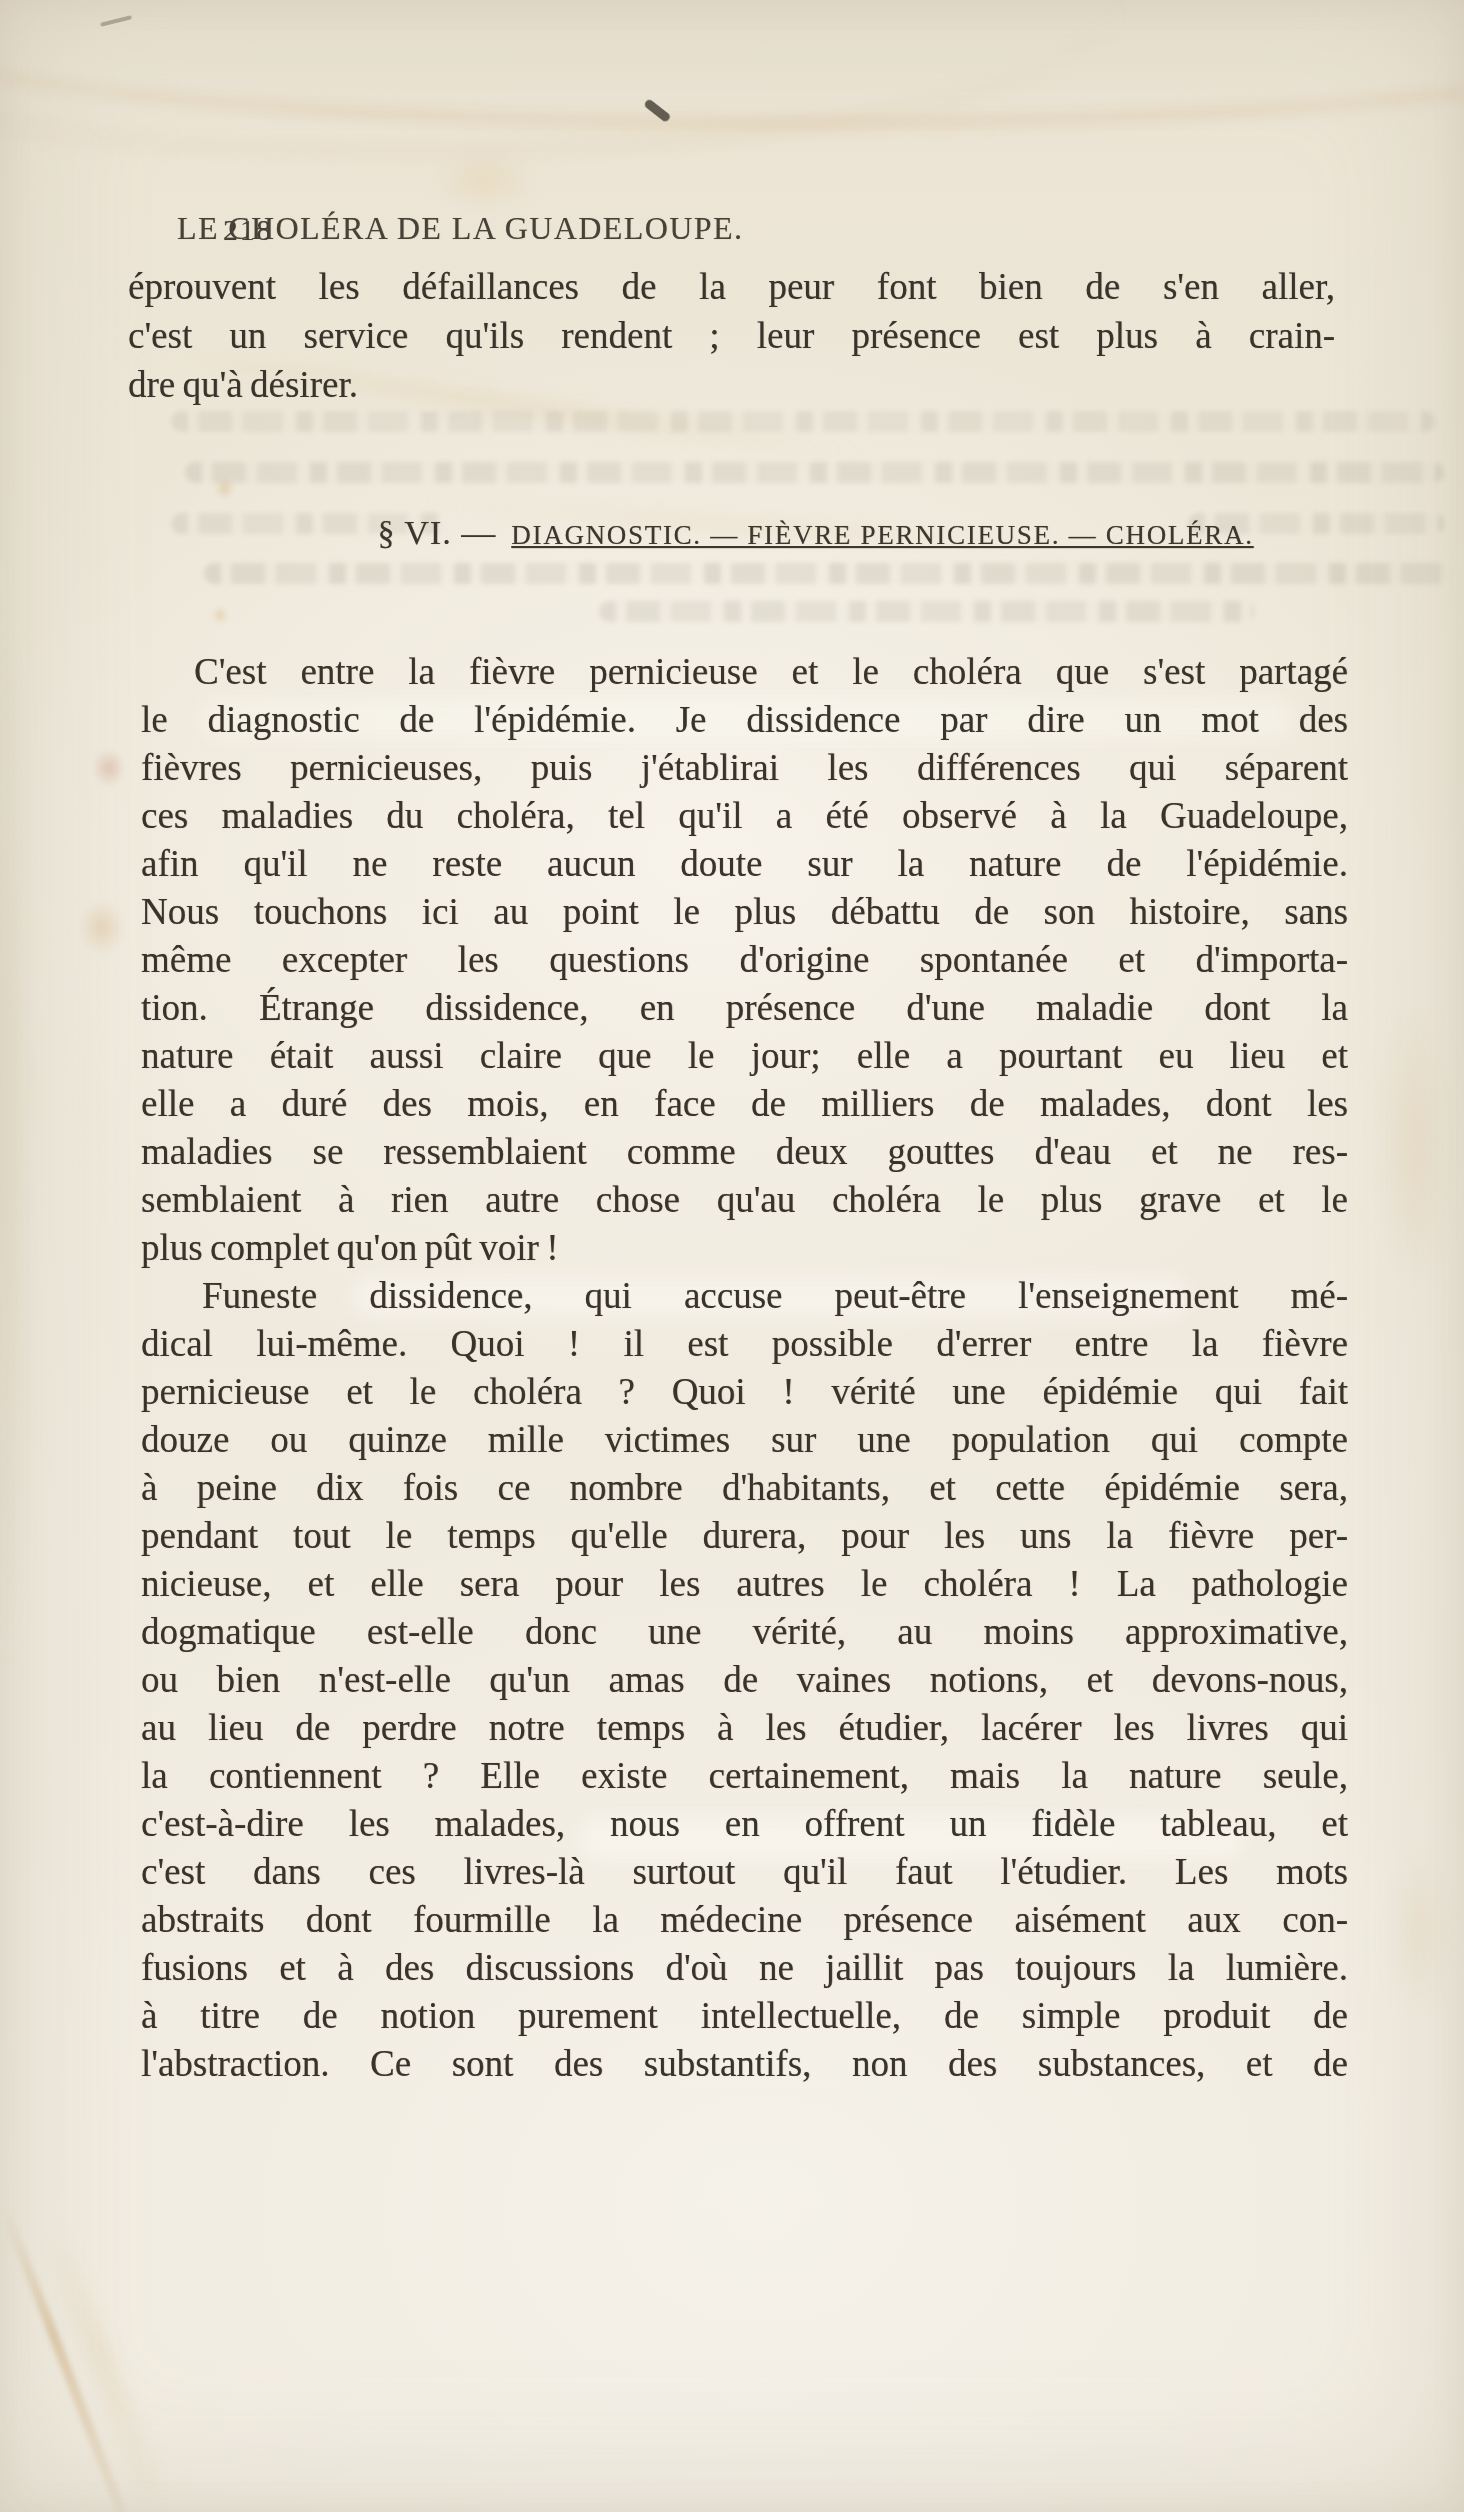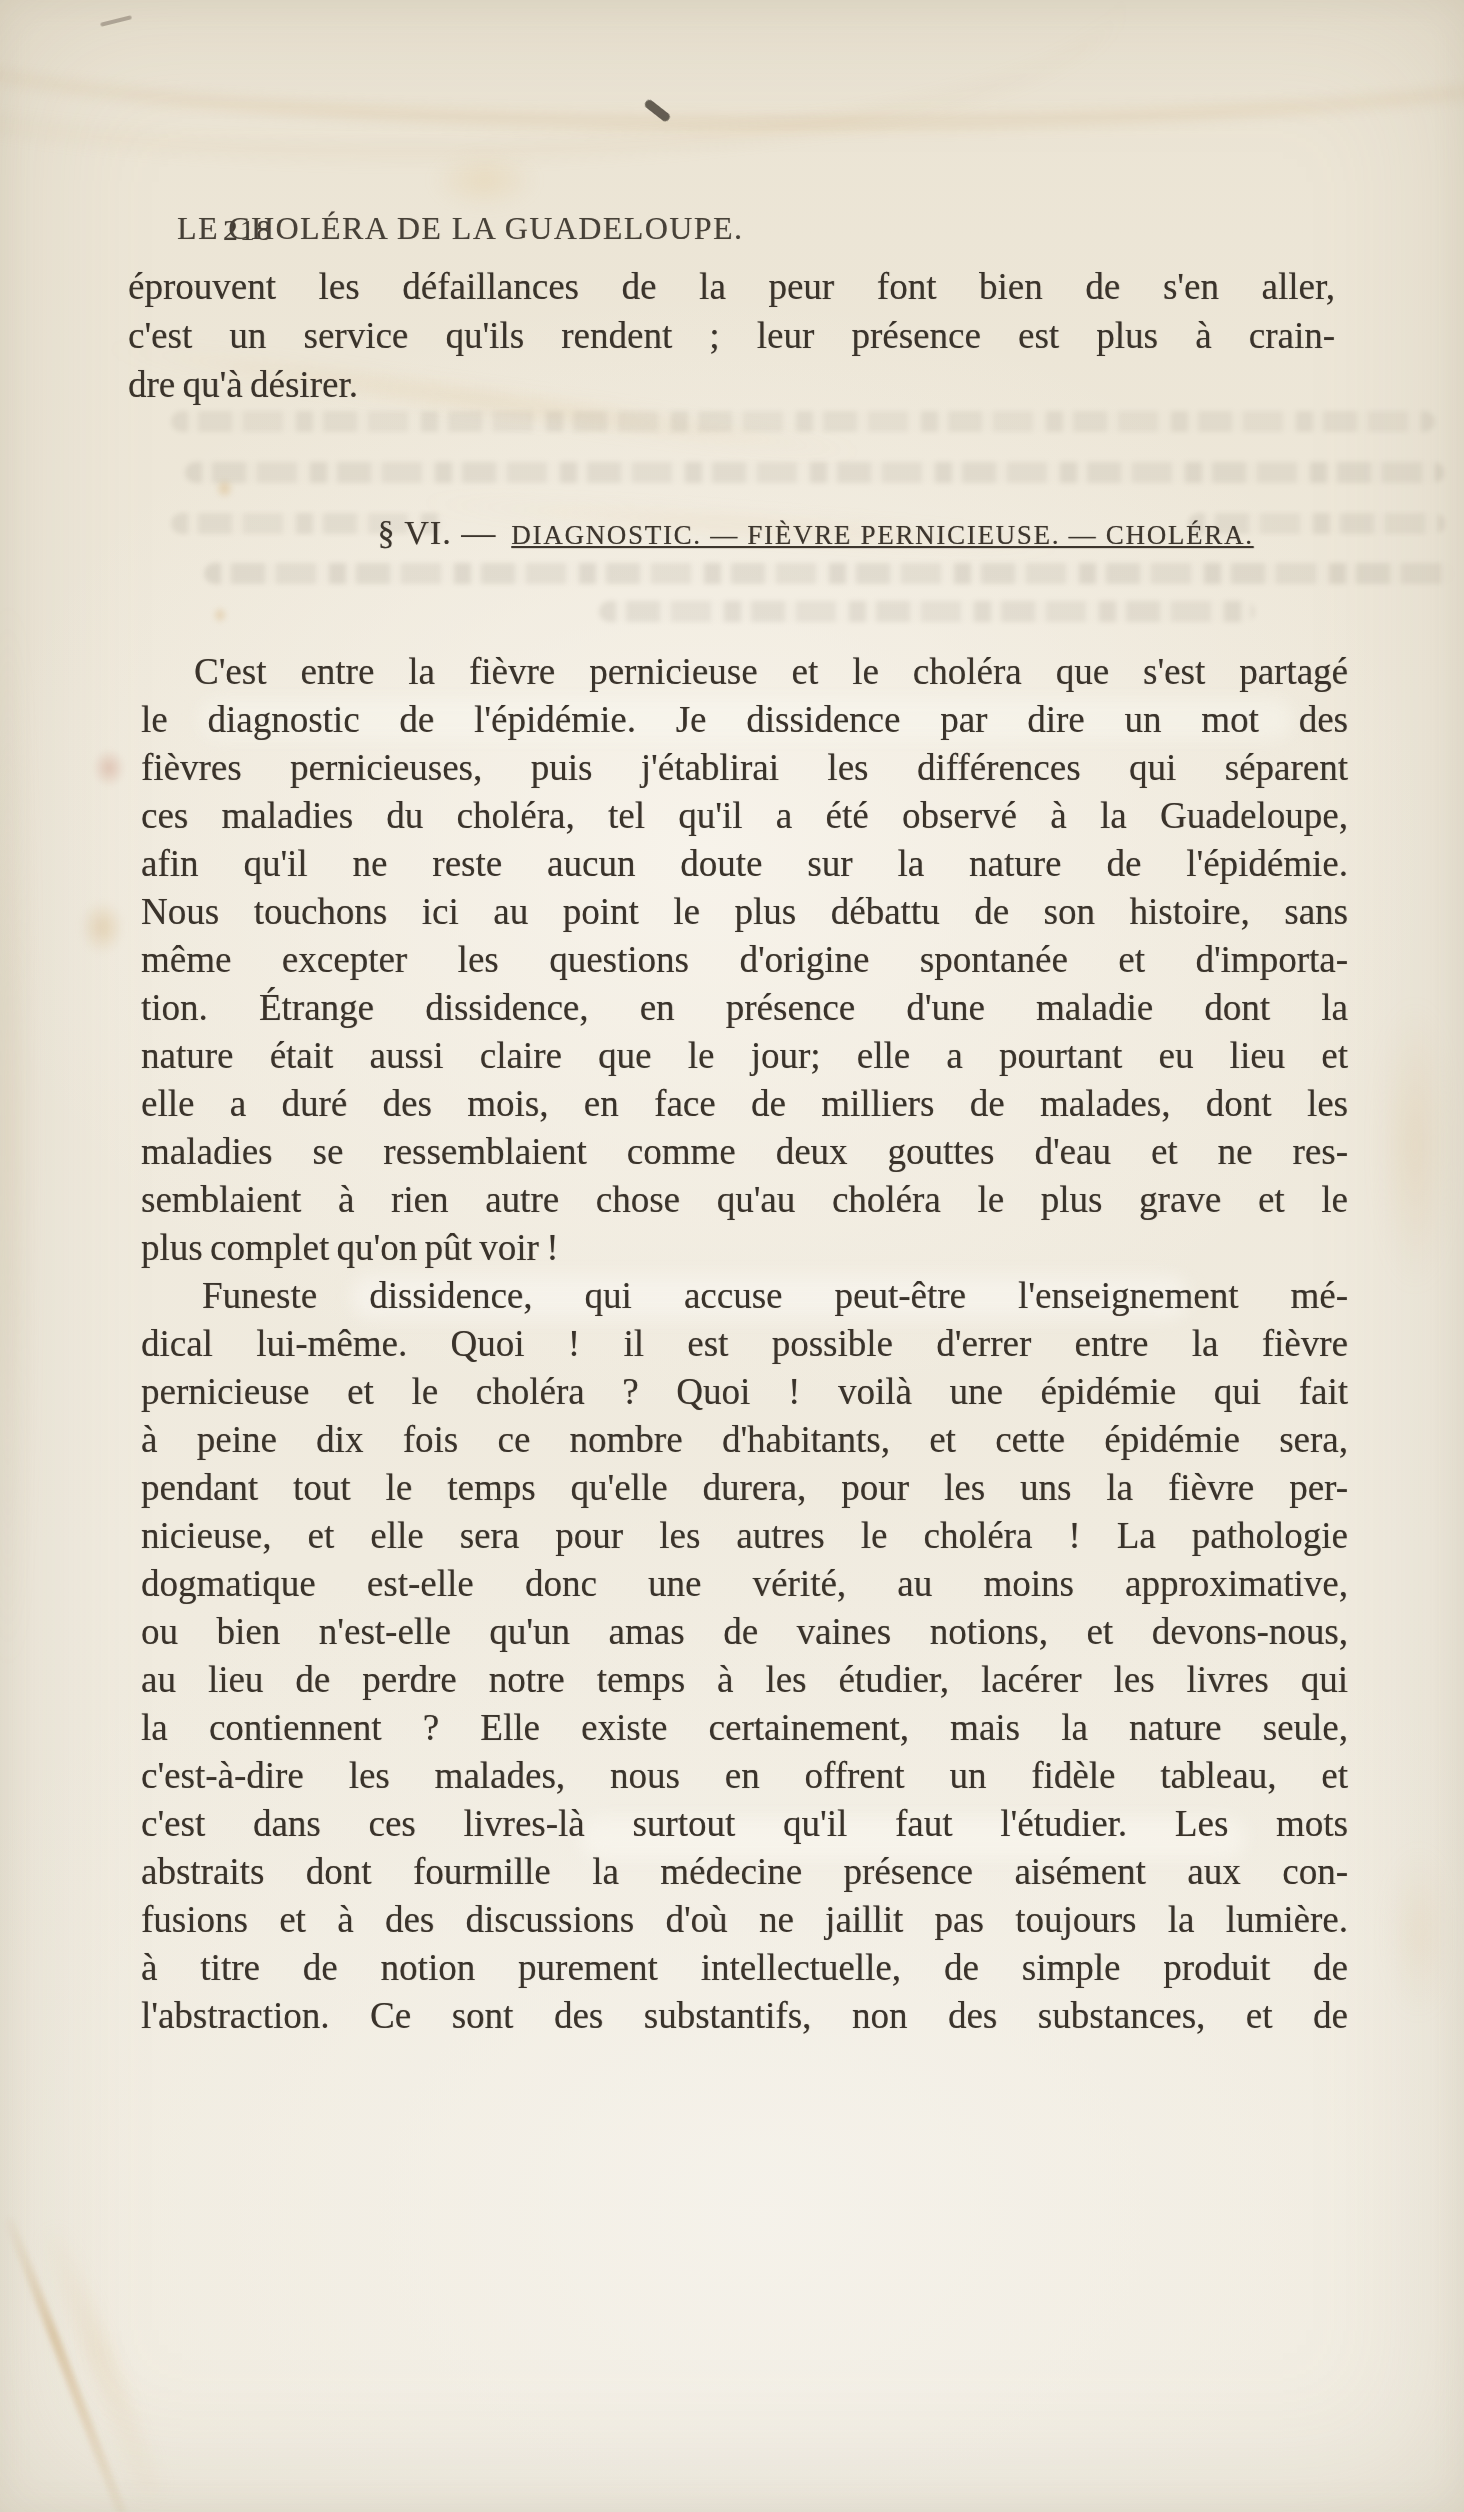--- a/index.html
+++ b/index.html
@@ -152,21 +152,22 @@
     <div class="ln">même excepter les questions d'origine spontanée et d'importa-</div>
     <div class="ln">tion. Étrange dissidence, en présence d'une maladie dont la</div>
     <div class="ln">nature était aussi claire que le jour; elle a pourtant eu lieu et</div>
     <div class="ln">elle a duré des mois, en face de milliers de malades, dont les</div>
     <div class="ln">maladies se ressemblaient comme deux gouttes d'eau et ne res-</div>
     <div class="ln">semblaient à rien autre chose qu'au choléra le plus grave et le</div>
     <div class="ln short">plus complet qu'on pût voir !</div>
 
     <div class="ln indent2">Funeste dissidence, qui accuse peut-être l'enseignement mé-</div>
     <div class="ln">dical lui-même. Quoi ! il est possible d'errer entre la fièvre</div>
-    <div class="ln">pernicieuse et le choléra ? Quoi ! voilà une épidémie qui fait</div>
+    <div class="ln">pernicieuse et le choléra ? Quoi ! vérité une épidémie qui fait</div>
+    <div class="ln">douze ou quinze mille victimes sur une population qui compte</div>
     <div class="ln">à peine dix fois ce nombre d'habitants, et cette épidémie sera,</div>
     <div class="ln">pendant tout le temps qu'elle durera, pour les uns la fièvre per-</div>
     <div class="ln">nicieuse, et elle sera pour les autres le choléra ! La pathologie</div>
     <div class="ln">dogmatique est-elle donc une vérité, au moins approximative,</div>
     <div class="ln">ou bien n'est-elle qu'un amas de vaines notions, et devons-nous,</div>
     <div class="ln">au lieu de perdre notre temps à les étudier, lacérer les livres qui</div>
     <div class="ln">la contiennent ? Elle existe certainement, mais la nature seule,</div>
     <div class="ln">c'est-à-dire les malades, nous en offrent un fidèle tableau, et</div>
     <div class="ln">c'est dans ces livres-là surtout qu'il faut l'étudier. Les mots</div>
     <div class="ln">abstraits dont fourmille la médecine présence aisément aux con-</div>

